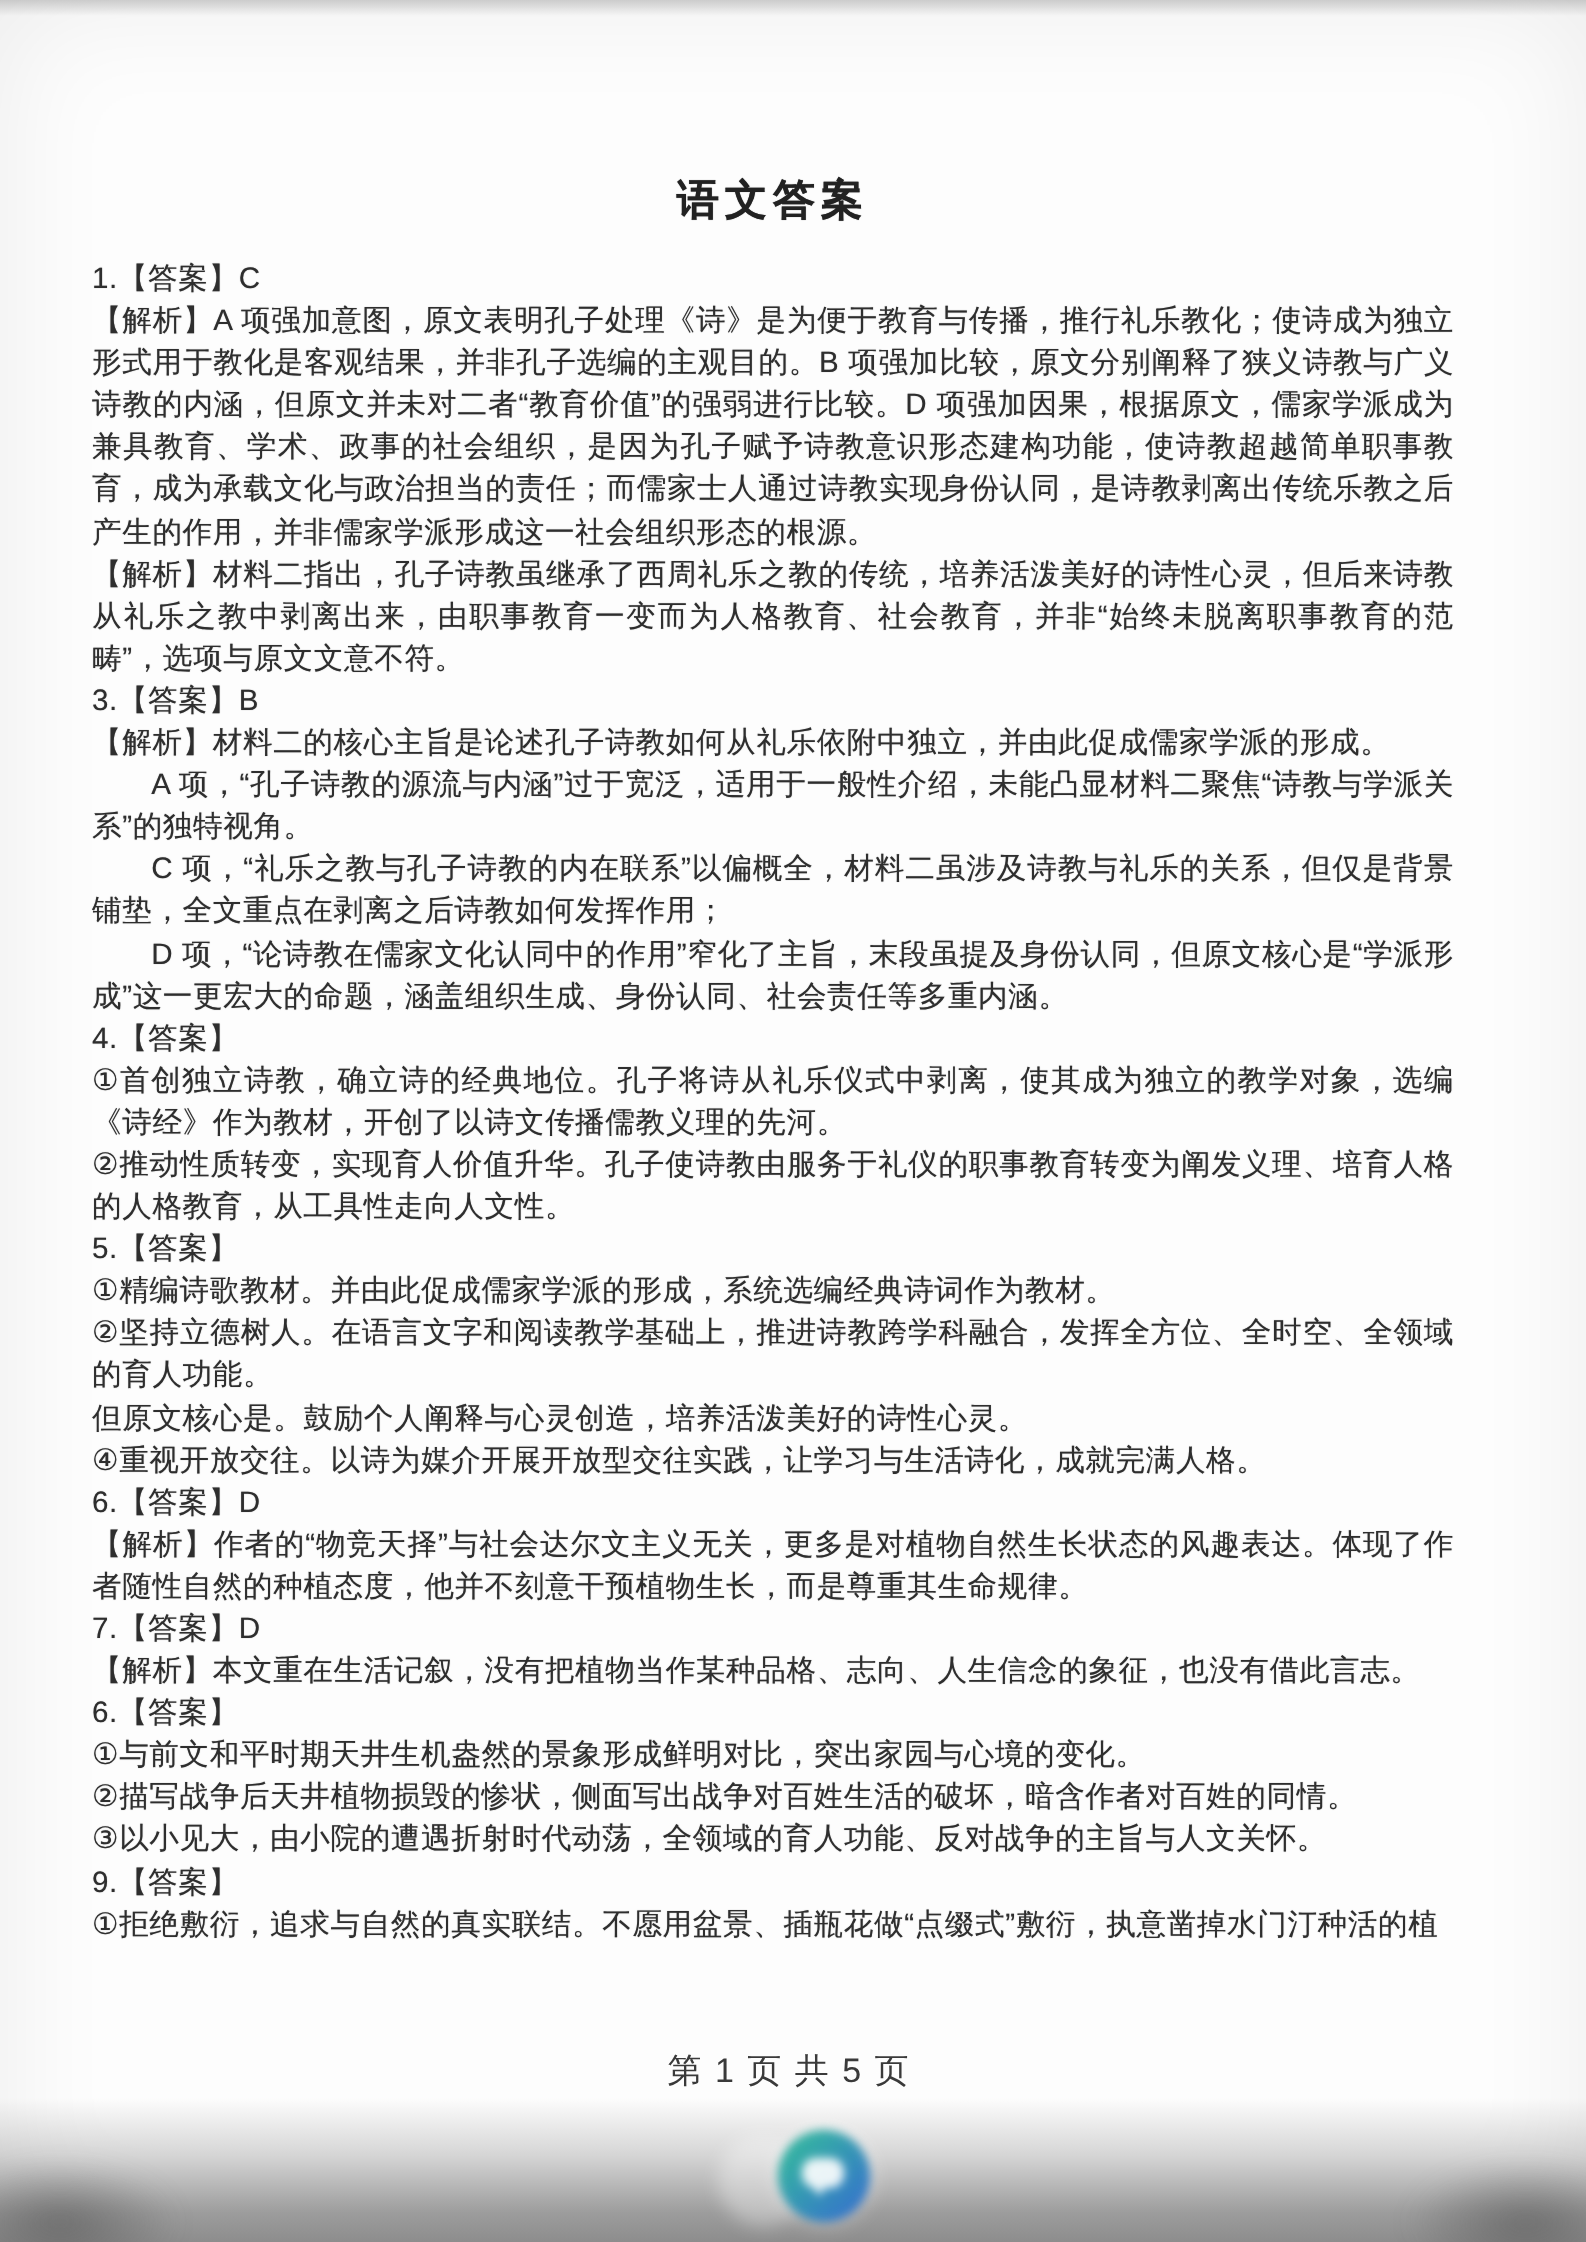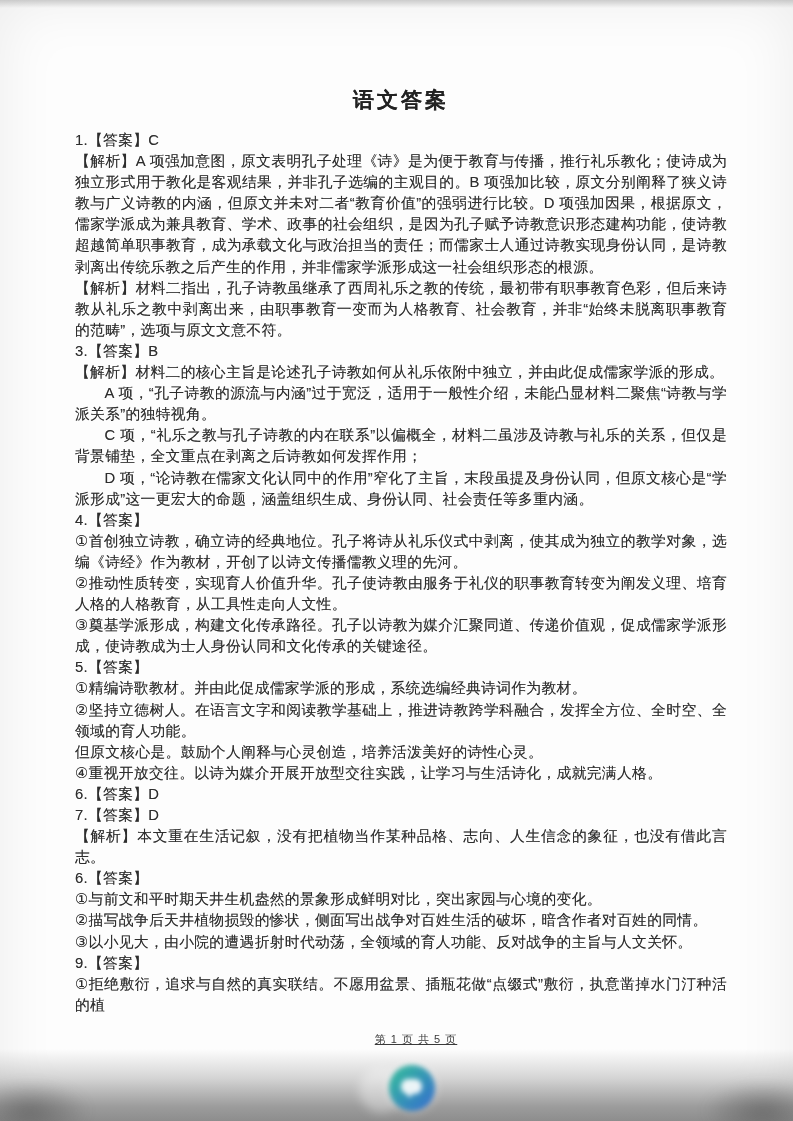--- a/index.html
+++ b/index.html
@@ -15,24 +15,23 @@
   }
   .scan::before {
     content: '';
     position: absolute; top: 0; left: 0; right: 0; height: 8px;
     background: linear-gradient(180deg, rgba(110,110,110,0.30), rgba(110,110,110,0));
     pointer-events: none;
   }
   .page {
     position: absolute;
     inset: 0;
-    padding: 86px 66px 0 32px;
+    padding: 86px 66px 0 46px;
     box-sizing: border-box;
     color: var(--text, #2e2e2e);
-    margin-left: 43px;
   }
   .title {
     margin: 0 0 16px 0;
     text-align: center;
     font-size: 21px;
     font-weight: bold;
     letter-spacing: 3px;
     color: #222;
     text-shadow: 0 0 0.4px #444;
   }
@@ -43,24 +42,23 @@
     letter-spacing: 0.3px;
     text-shadow: 0 0 0.5px rgba(60,60,60,0.55);
   }
   .block { margin: 0; }
   .para-indent { text-indent: 2em; }
   .footer {
     position: absolute;
     left: 0; right: 4px;
     bottom: 74px;
     text-align: center;
-    font-size: 11px;
+    font-size: 17px;
     letter-spacing: 1px;
     color: #3a3a3a;
-    text-decoration: underline;
   }
   .bottom-band {
     position: absolute;
     left: 0; right: 0; bottom: 0;
     height: 72px;
     background: linear-gradient(180deg,
       rgba(170,170,170,0) 0%,
       rgba(165,165,165,0.45) 40%,
       rgba(140,140,140,0.85) 80%,
       #8d8d8d 100%);
@@ -103,36 +101,36 @@
 </style>
 </head>
 <body>
 
 <div class="scan">
   <div class="page">
     <h1 class="title">语文答案</h1>
     <div class="blocks">
         <p class="block item">1.【答案】C</p>
         <p class="block para">【解析】A 项强加意图，原文表明孔子处理《诗》是为便于教育与传播，推行礼乐教化；使诗成为独立形式用于教化是客观结果，并非孔子选编的主观目的。B 项强加比较，原文分别阐释了狭义诗教与广义诗教的内涵，但原文并未对二者“教育价值”的强弱进行比较。D 项强加因果，根据原文，儒家学派成为兼具教育、学术、政事的社会组织，是因为孔子赋予诗教意识形态建构功能，使诗教超越简单职事教育，成为承载文化与政治担当的责任；而儒家士人通过诗教实现身份认同，是诗教剥离出传统乐教之后产生的作用，并非儒家学派形成这一社会组织形态的根源。</p>
-        <p class="block para">【解析】材料二指出，孔子诗教虽继承了西周礼乐之教的传统，最初带有职事教育色彩，但后来诗教从礼乐之教中剥离出来，由职事教育一变而为人格教育、社会教育，并非“始终未脱离职事教育的范畴”，选项与原文文意不符。</p>
+        <p class="block para">【解析】材料二指出，孔子诗教虽继承了西周礼乐之教的传统，培养活泼美好的诗性心灵，但后来诗教从礼乐之教中剥离出来，由职事教育一变而为人格教育、社会教育，并非“始终未脱离职事教育的范畴”，选项与原文文意不符。</p>
         <p class="block item">3.【答案】B</p>
         <p class="block para">【解析】材料二的核心主旨是论述孔子诗教如何从礼乐依附中独立，并由此促成儒家学派的形成。</p>
         <p class="block para-indent">A 项，“孔子诗教的源流与内涵”过于宽泛，适用于一般性介绍，未能凸显材料二聚焦“诗教与学派关系”的独特视角。</p>
         <p class="block para-indent">C 项，“礼乐之教与孔子诗教的内在联系”以偏概全，材料二虽涉及诗教与礼乐的关系，但仅是背景铺垫，全文重点在剥离之后诗教如何发挥作用；</p>
         <p class="block para-indent">D 项，“论诗教在儒家文化认同中的作用”窄化了主旨，末段虽提及身份认同，但原文核心是“学派形成”这一更宏大的命题，涵盖组织生成、身份认同、社会责任等多重内涵。</p>
         <p class="block item">4.【答案】</p>
         <p class="block para">①首创独立诗教，确立诗的经典地位。孔子将诗从礼乐仪式中剥离，使其成为独立的教学对象，选编《诗经》作为教材，开创了以诗文传播儒教义理的先河。</p>
         <p class="block para">②推动性质转变，实现育人价值升华。孔子使诗教由服务于礼仪的职事教育转变为阐发义理、培育人格的人格教育，从工具性走向人文性。</p>
-        <p class="block para">③奠基学派形成，构建文化传承路径。孔子以诗教为媒介汇聚同道、传递价值观，促成儒家学派形成，使诗教成为士人身份认同和文化传承的关键途径。</p>
         <p class="block item">5.【答案】</p>
         <p class="block para">①精编诗歌教材。并由此促成儒家学派的形成，系统选编经典诗词作为教材。</p>
         <p class="block para">②坚持立德树人。在语言文字和阅读教学基础上，推进诗教跨学科融合，发挥全方位、全时空、全领域的育人功能。</p>
         <p class="block para">但原文核心是。鼓励个人阐释与心灵创造，培养活泼美好的诗性心灵。</p>
         <p class="block para">④重视开放交往。以诗为媒介开展开放型交往实践，让学习与生活诗化，成就完满人格。</p>
         <p class="block item">6.【答案】D</p>
+        <p class="block para">【解析】作者的“物竞天择”与社会达尔文主义无关，更多是对植物自然生长状态的风趣表达。体现了作者随性自然的种植态度，他并不刻意干预植物生长，而是尊重其生命规律。</p>
         <p class="block item">7.【答案】D</p>
         <p class="block para">【解析】本文重在生活记叙，没有把植物当作某种品格、志向、人生信念的象征，也没有借此言志。</p>
         <p class="block item">6.【答案】</p>
         <p class="block para">①与前文和平时期天井生机盎然的景象形成鲜明对比，突出家园与心境的变化。</p>
         <p class="block para">②描写战争后天井植物损毁的惨状，侧面写出战争对百姓生活的破坏，暗含作者对百姓的同情。</p>
         <p class="block para">③以小见大，由小院的遭遇折射时代动荡，全领域的育人功能、反对战争的主旨与人文关怀。</p>
         <p class="block item">9.【答案】</p>
         <p class="block para">①拒绝敷衍，追求与自然的真实联结。不愿用盆景、插瓶花做“点缀式”敷衍，执意凿掉水门汀种活的植</p>
       </div>
     <div class="footer">第 1 页 共 5 页</div>

